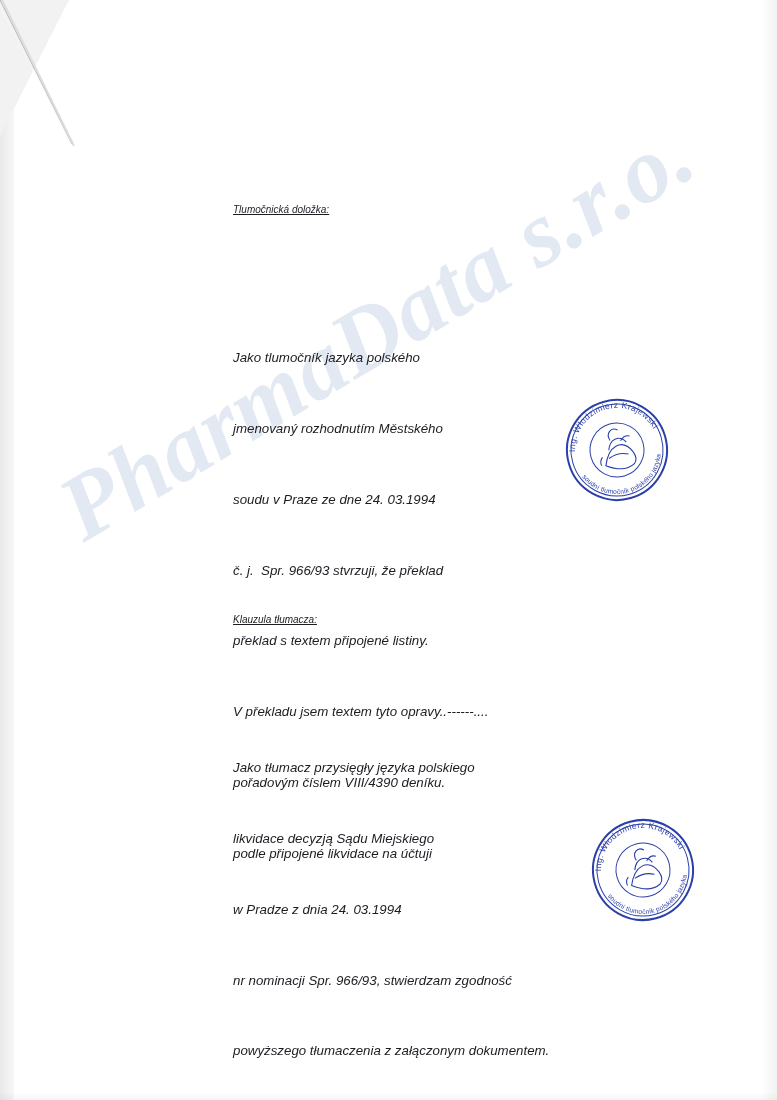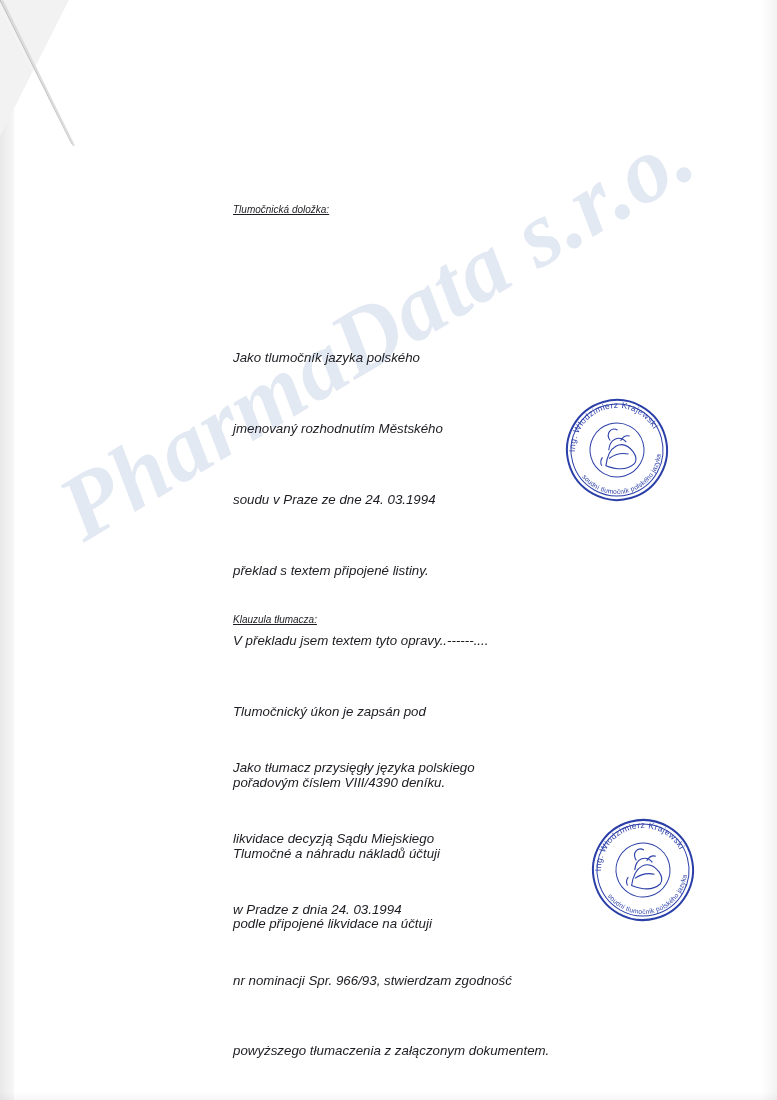--- a/index.html
+++ b/index.html
@@ -172,25 +172,24 @@
   <div id="watermark">
     <div class="wm-text">PharmaData s.r.o.</div>
   </div>
 
   <div class="block" id="block-cs">
     <div class="hdr-line"><span class="hdr">Tlumočnická doložka:</span></div>
     <div class="body-lines">
       <span class="ln">Jako tlumočník jazyka polského</span>
       <span class="ln">jmenovaný rozhodnutím Městského</span>
       <span class="ln">soudu v Praze ze dne 24. 03.1994</span>
+      <span class="ln">č. j.  Spr. 966/93 stvrzuji, že překlad</span>
       <span class="ln">překlad s textem připojené listiny.</span>
       <span class="ln">V překladu jsem textem tyto opravy..------....</span>
-      <span class="ln">Tlumočnický úkon je zapsán pod</span>
       <span class="ln">pořadovým číslem VIII/4390 deníku.</span>
-      <span class="ln">Tlumočné a náhradu nákladů účtuji</span>
       <span class="ln">podle připojené likvidace na účtuji</span>
       
     </div>
   </div>
 
   <div class="block" id="block-pl">
     <div class="hdr-line"><span class="hdr">Klauzula tłumacza:</span></div>
     <div class="body-lines">
       <span class="ln">Jako tłumacz przysięgły języka polskiego</span>
       <span class="ln">likvidace decyzją Sądu Miejskiego</span>

